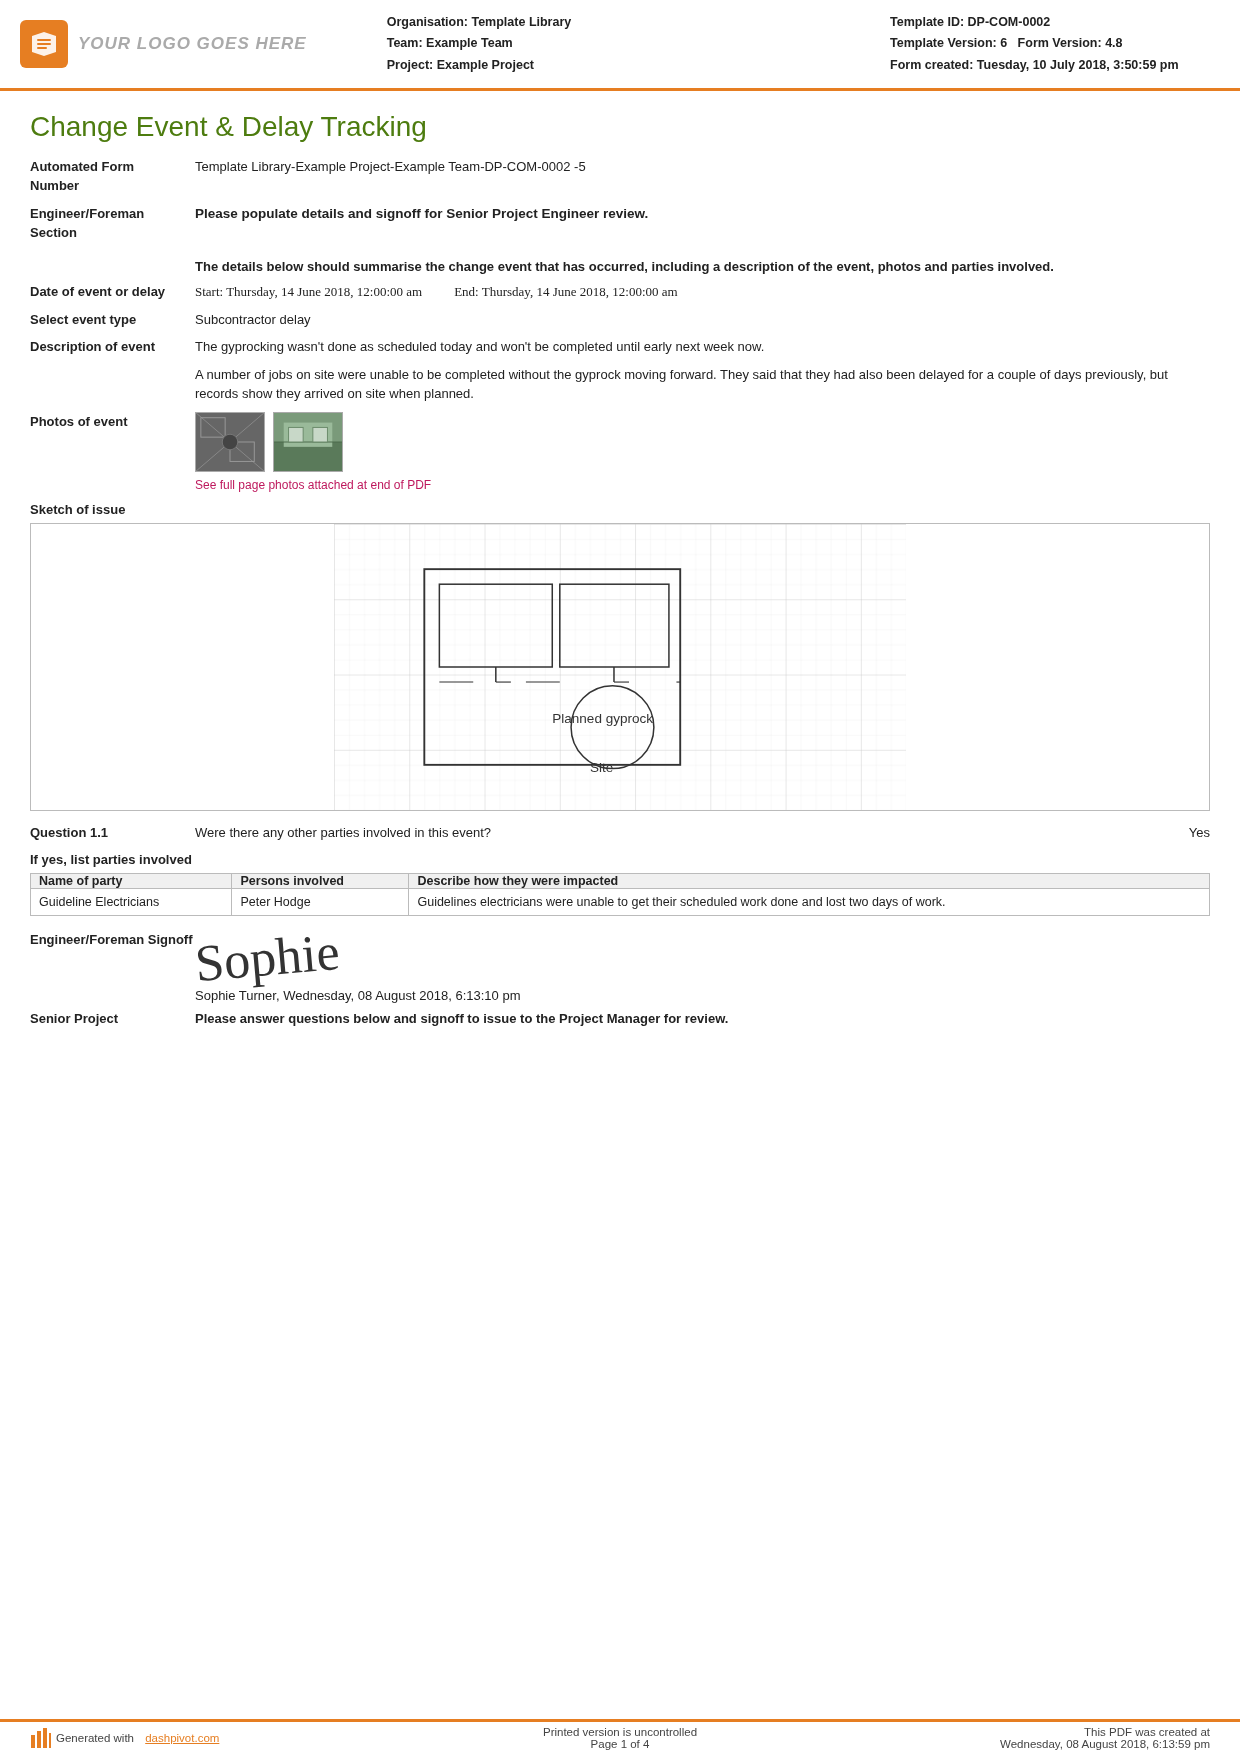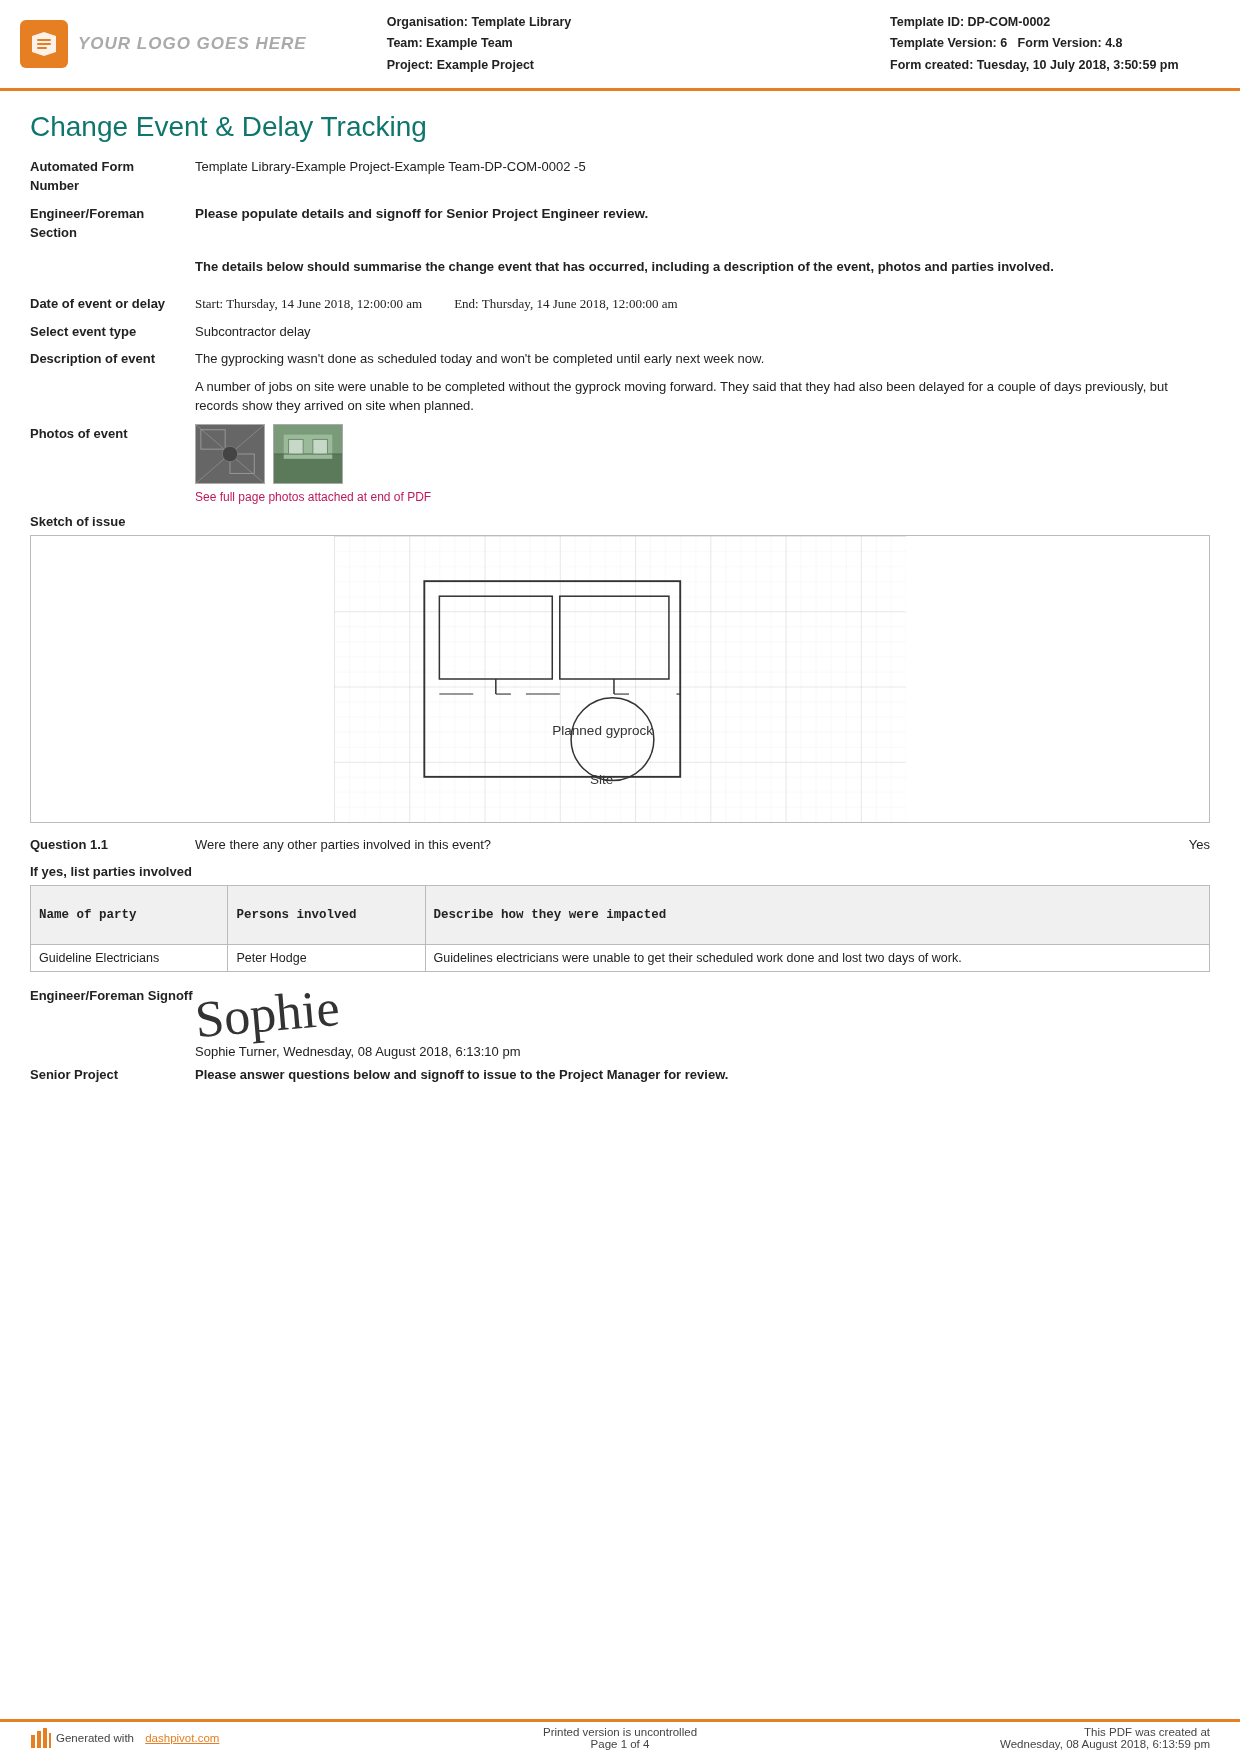--- a/index.html
+++ b/index.html
@@ -72,21 +72,21 @@
 
     
     .content {
       padding: 20px 30px 20px 30px;
     }
 
     
     .form-title {
       font-size: 28px;
       font-weight: normal;
-      color: #0f766e;
+      color: #4d7c0f;
       margin-bottom: 14px;
     }
 
     
     .field-row {
       display: flex;
       margin-bottom: 8px;
       align-items: flex-start;
     }
     .field-label {
@@ -106,21 +106,21 @@
       font-weight: bold;
       font-size: 13.5px;
     }
 
     
     .section-gap { margin-bottom: 14px; }
 
     
     .detail-box {
       margin-left: 165px;
-      margin-bottom: 18px;
+      margin-bottom: 6px;
       font-weight: bold;
       font-size: 13px;
       line-height: 1.5;
     }
 
     
     .date-row {
       display: flex;
       gap: 32px;
       font-family: Liberation Serif, serif;
@@ -199,24 +199,23 @@
     }
     .parties-table {
       width: 100%;
       border-collapse: collapse;
       margin-bottom: 16px;
       font-size: 12.5px;
     }
     .parties-table th {
       background: #f0f0f0;
       border: 1px solid #bbb;
-      padding: 22px 8px;
+      padding: 0 8px;
       font-weight: bold;
       text-align: left;
-      font-family: Liberation Mono, monospace;
     }
     .parties-table td {
       border: 1px solid #bbb;
       padding: 6px 8px;
       vertical-align: top;
     }
 
     
     .signoff-row {
       display: flex;

